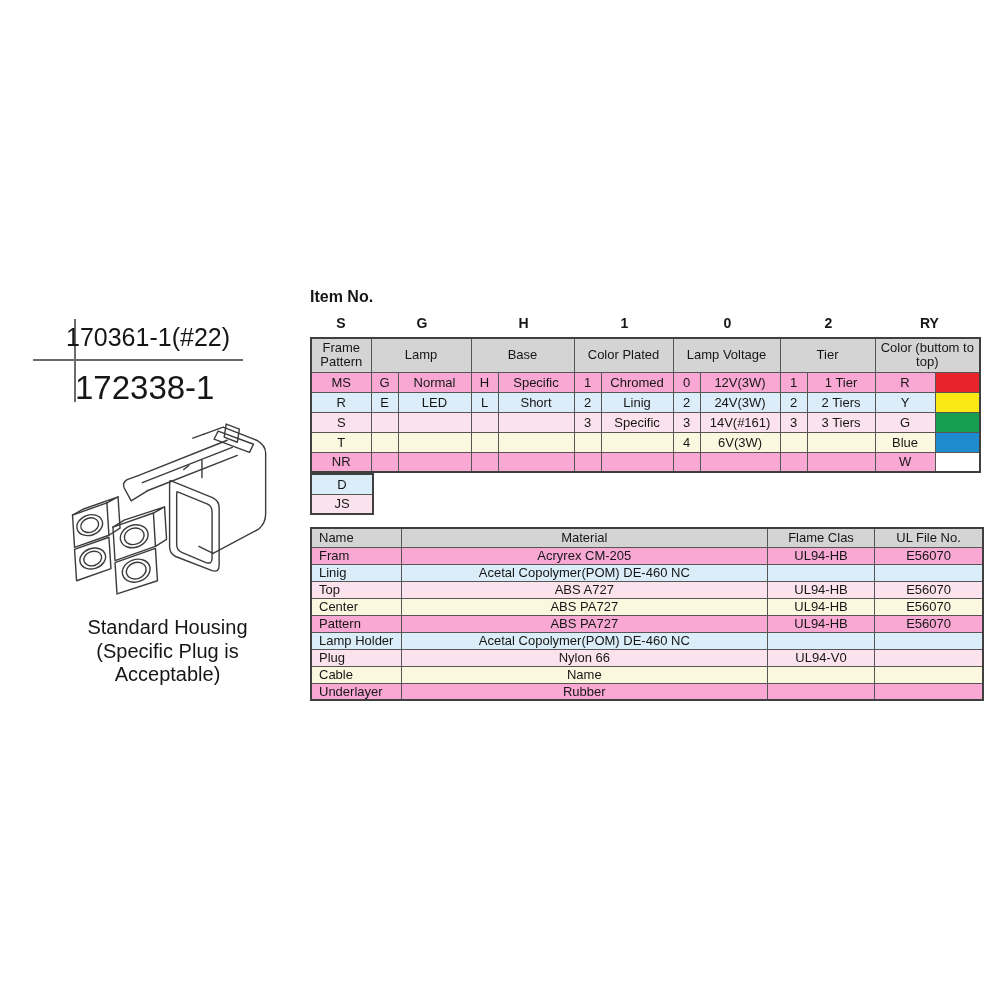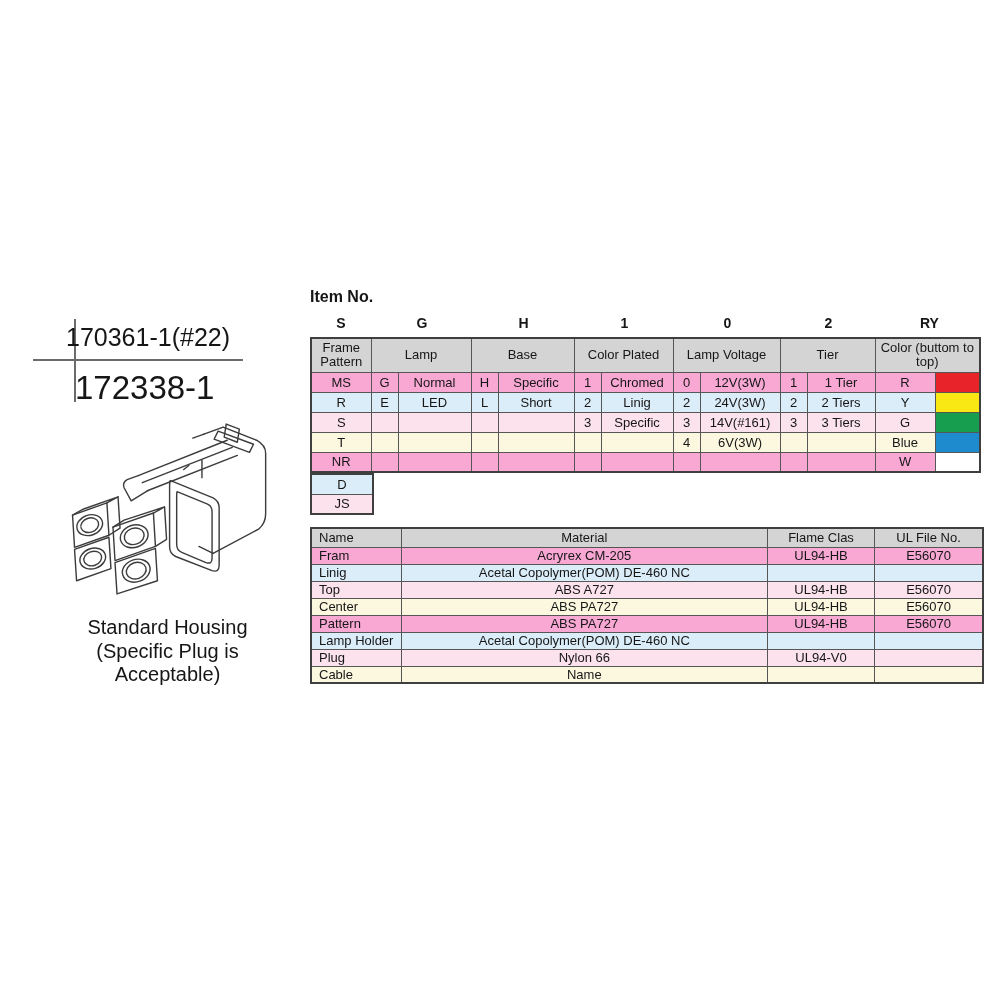--- a/index.html
+++ b/index.html
@@ -271,14 +271,20 @@
         <td>Nylon 66</td>
         <td>UL94-V0</td>
         <td></td>
       </tr>
       <tr class="tint-cream">
         <td class="left">Cable</td>
         <td>Name</td>
         <td></td>
         <td></td>
       </tr>
+      <tr class="tint-green">
+        <td class="left">Underlayer</td>
+        <td>Rubber</td>
+        <td></td>
+        <td></td>
+      </tr>
     </tbody>
 </table>
 
 </body></html>

